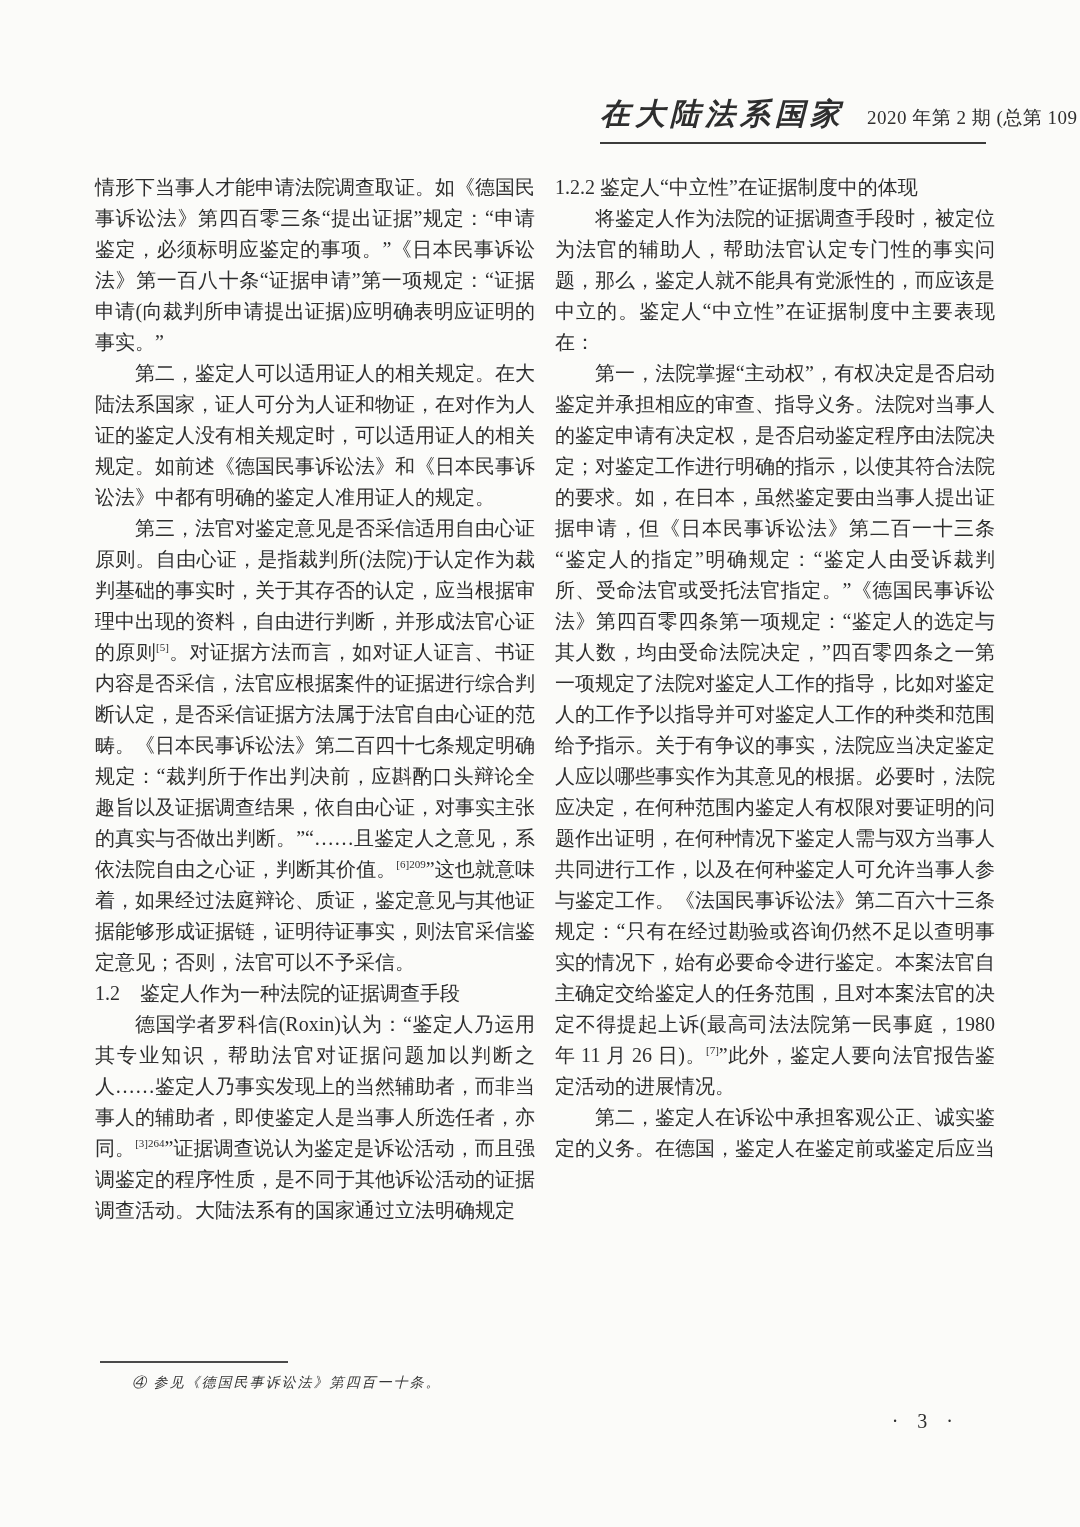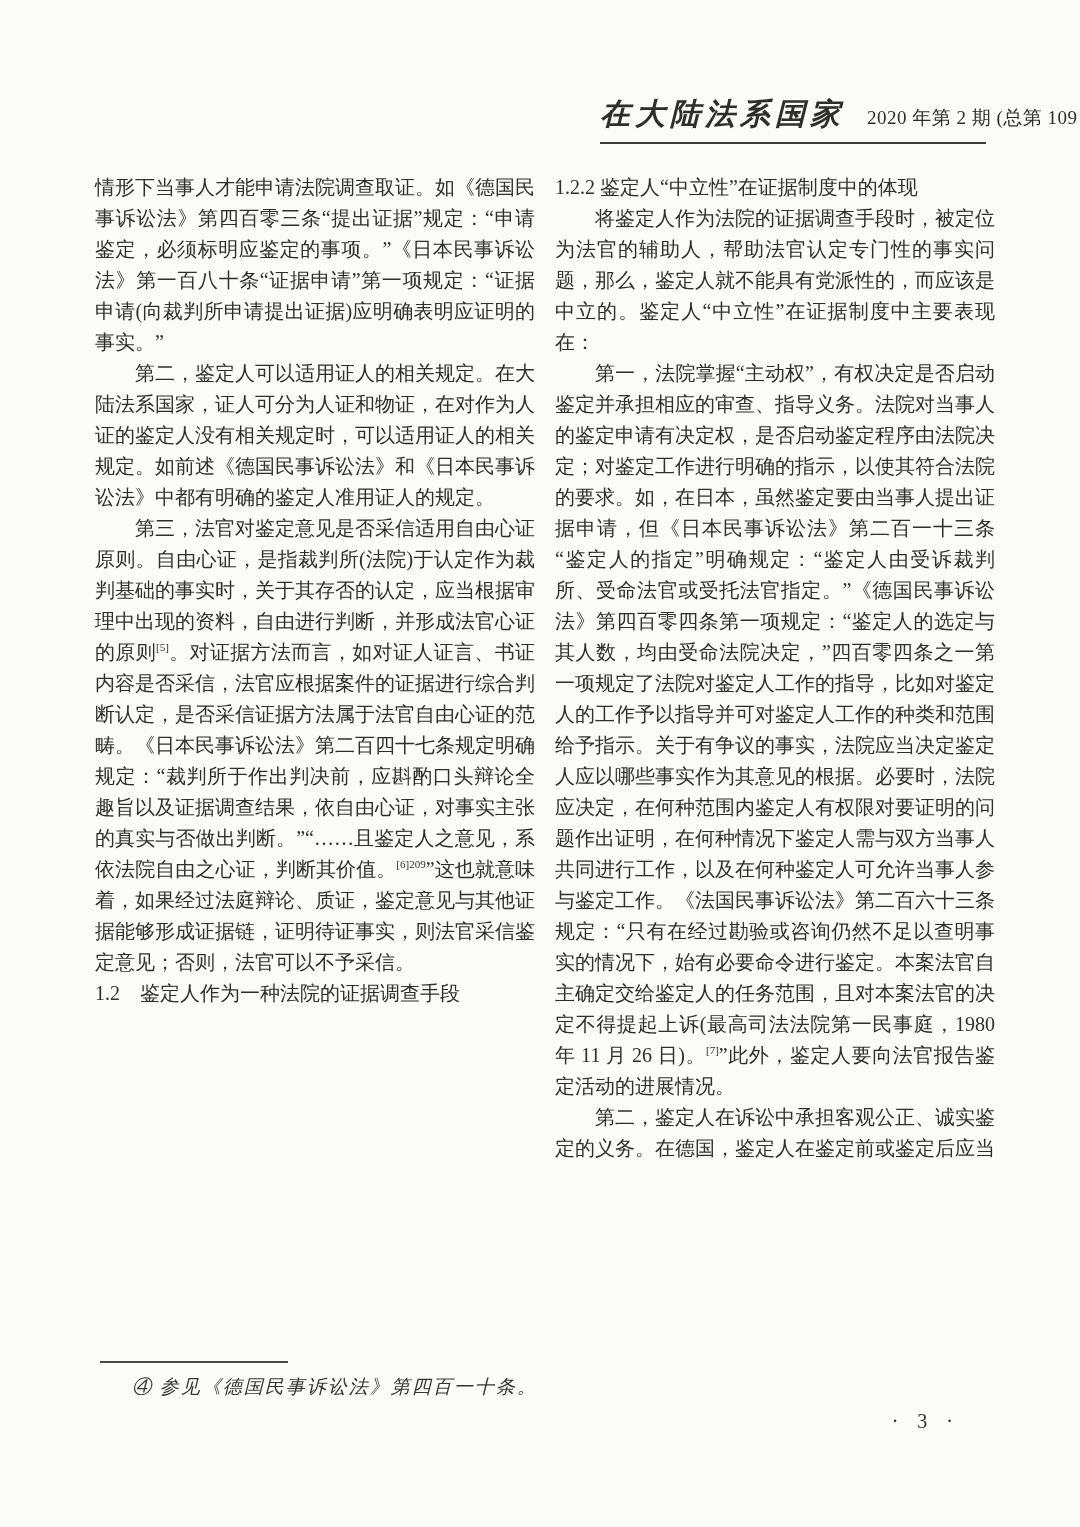--- a/index.html
+++ b/index.html
@@ -53,21 +53,21 @@
   #footnote-rule {
     position: absolute;
     left: 100px; top: 1361px;
     width: 188px; height: 0;
     border-top: 2px solid #4a4a4a;
   }
   #footnote {
     position: absolute;
     left: 132px; top: 1374px;
     width: 430px;
-    font-size: 19px;
+    font-size: 14px;
     font-style: italic;
     letter-spacing: 2px;
     color: #343434;
   }
   
   #page-number {
     position: absolute;
     right: 120px; top: 1410px;
     font-size: 20px;
     letter-spacing: 7px;
@@ -80,20 +80,21 @@
 <div id="header">
   <span class="journal-title">在大陆法系国家</span>
   <span class="issue-info">2020 年第 2 期 (总第 109 期)</span>
 </div>
 
 <div id="left-column" class="column">
     <p class="para">情形下当事人才能申请法院调查取证。如《德国民事诉讼法》第四百零三条“提出证据”规定：“申请鉴定，必须标明应鉴定的事项。”《日本民事诉讼法》第一百八十条“证据申请”第一项规定：“证据申请(向裁判所申请提出证据)应明确表明应证明的事实。”</p>
     <p class="para indent">第二，鉴定人可以适用证人的相关规定。在大陆法系国家，证人可分为人证和物证，在对作为人证的鉴定人没有相关规定时，可以适用证人的相关规定。如前述《德国民事诉讼法》和《日本民事诉讼法》中都有明确的鉴定人准用证人的规定。</p>
     <p class="para indent">第三，法官对鉴定意见是否采信适用自由心证原则。自由心证，是指裁判所(法院)于认定作为裁判基础的事实时，关于其存否的认定，应当根据审理中出现的资料，自由进行判断，并形成法官心证的原则<sup>[5]</sup>。对证据方法而言，如对证人证言、书证内容是否采信，法官应根据案件的证据进行综合判断认定，是否采信证据方法属于法官自由心证的范畴。《日本民事诉讼法》第二百四十七条规定明确规定：“裁判所于作出判决前，应斟酌口头辩论全趣旨以及证据调查结果，依自由心证，对事实主张的真实与否做出判断。”“……且鉴定人之意见，系依法院自由之心证，判断其价值。<sup>[6]209</sup>”这也就意味着，如果经过法庭辩论、质证，鉴定意见与其他证据能够形成证据链，证明待证事实，则法官采信鉴定意见；否则，法官可以不予采信。</p>
     <div class="heading-bold">1.2　鉴定人作为一种法院的证据调查手段</div>
+    <p class="para indent">德国学者罗科信(Roxin)认为：“鉴定人乃运用其专业知识，帮助法官对证据问题加以判断之人……鉴定人乃事实发现上的当然辅助者，而非当事人的辅助者，即使鉴定人是当事人所选任者，亦同。<sup>[3]264</sup>”证据调查说认为鉴定是诉讼活动，而且强调鉴定的程序性质，是不同于其他诉讼活动的证据调查活动。大陆法系有的国家通过立法明确规定</p>
   </div>
 <div id="right-column" class="column">
     <div class="heading">1.2.2 鉴定人“中立性”在证据制度中的体现</div>
     <p class="para indent">将鉴定人作为法院的证据调查手段时，被定位为法官的辅助人，帮助法官认定专门性的事实问题，那么，鉴定人就不能具有党派性的，而应该是中立的。鉴定人“中立性”在证据制度中主要表现在：</p>
     <p class="para indent">第一，法院掌握“主动权”，有权决定是否启动鉴定并承担相应的审查、指导义务。法院对当事人的鉴定申请有决定权，是否启动鉴定程序由法院决定；对鉴定工作进行明确的指示，以使其符合法院的要求。如，在日本，虽然鉴定要由当事人提出证据申请，但《日本民事诉讼法》第二百一十三条“鉴定人的指定”明确规定：“鉴定人由受诉裁判所、受命法官或受托法官指定。”《德国民事诉讼法》第四百零四条第一项规定：“鉴定人的选定与其人数，均由受命法院决定，”四百零四条之一第一项规定了法院对鉴定人工作的指导，比如对鉴定人的工作予以指导并可对鉴定人工作的种类和范围给予指示。关于有争议的事实，法院应当决定鉴定人应以哪些事实作为其意见的根据。必要时，法院应决定，在何种范围内鉴定人有权限对要证明的问题作出证明，在何种情况下鉴定人需与双方当事人共同进行工作，以及在何种鉴定人可允许当事人参与鉴定工作。《法国民事诉讼法》第二百六十三条规定：“只有在经过勘验或咨询仍然不足以查明事实的情况下，始有必要命令进行鉴定。本案法官自主确定交给鉴定人的任务范围，且对本案法官的决定不得提起上诉(最高司法法院第一民事庭，1980 年 11 月 26 日)。<sup>[7]</sup>”此外，鉴定人要向法官报告鉴定活动的进展情况。</p>
     <p class="para indent">第二，鉴定人在诉讼中承担客观公正、诚实鉴定的义务。在德国，鉴定人在鉴定前或鉴定后应当</p>
   </div>
 
 <div id="footnote-rule"></div>
 <div id="footnote">④ 参见《德国民事诉讼法》第四百一十条。</div>

